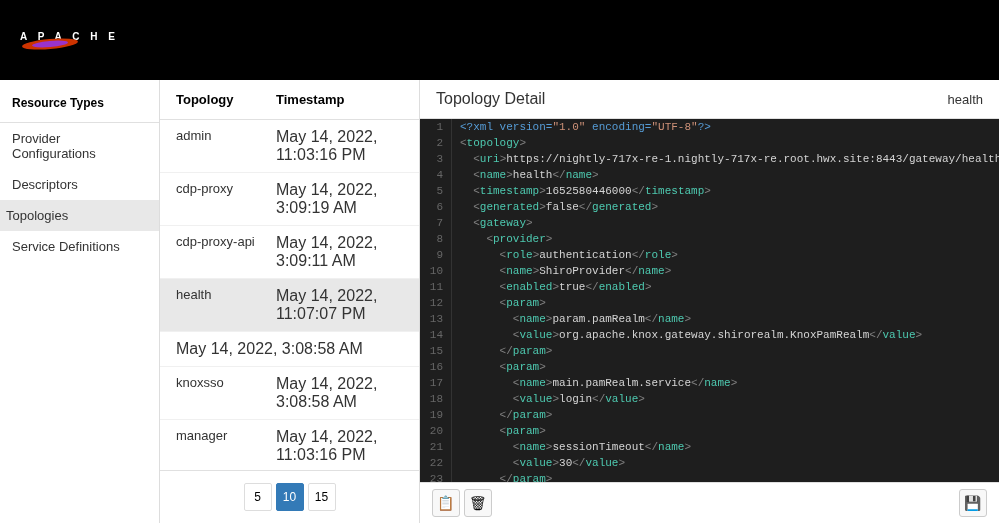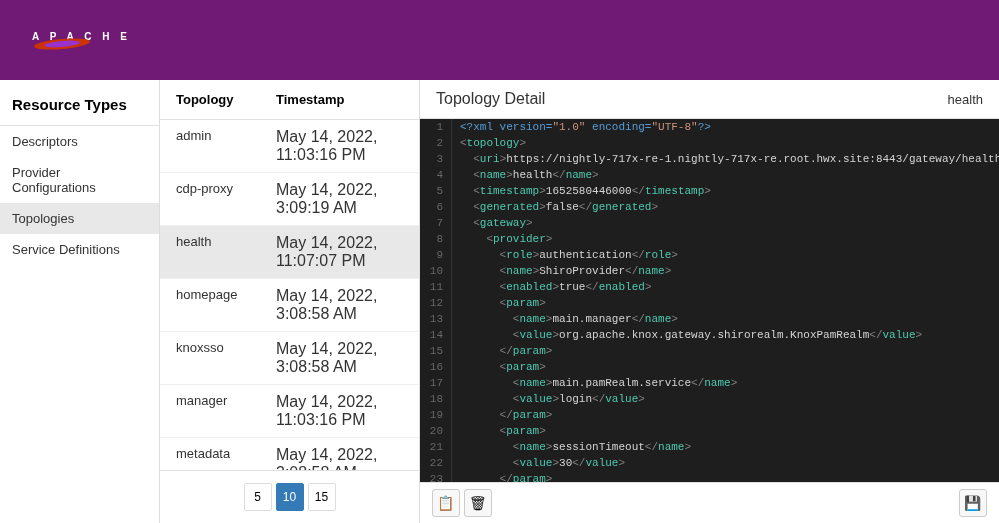--- a/index.html
+++ b/index.html
@@ -1,24 +1,24 @@
 <!DOCTYPE html>
 <html><head>
   <meta charset="utf-8">
   <style>
     * { box-sizing: border-box; margin: 0; padding: 0; }
     body { font-family: Arial, sans-serif; font-size: 13px; background: #f5f5f5; }
 
     
     .header {
-      background: #701a75;
+      background: #000000;
       height: 80px;
       display: flex;
       align-items: center;
-      padding: 0 32px;
+      padding: 0 20px;
     }
     .logo-container {
       display: flex;
       flex-direction: column;
       align-items: flex-start;
     }
     .logo-apache {
       color: #ffffff;
       font-size: 10px;
       letter-spacing: 4px;
@@ -48,33 +48,34 @@
     
     .sidebar {
       width: 160px;
       background: #ffffff;
       border-right: 1px solid #ddd;
       padding: 8px 0;
       flex-shrink: 0;
     }
     .sidebar-title {
       font-weight: bold;
-      font-size: 15px;
+      font-size: 12px;
       padding: 8px 12px 12px 12px;
       color: #000;
       border-bottom: 1px solid #e0e0e0;
     }
     .sidebar-item {
       padding: 8px 12px;
       cursor: pointer;
       color: #333;
       font-size: 13px;
     }
     .sidebar-item.active {
       background: #e8e8e8;
+      padding-left: 6px;
     }
 
     
     .table-area {
       width: 260px;
       background: #ffffff;
       border-right: 1px solid #ddd;
       flex-shrink: 0;
       display: flex;
       flex-direction: column;
@@ -222,46 +223,49 @@
       <ellipse cx="30" cy="6" rx="28" ry="5" fill="#cc3300" transform="rotate(-5 30 6)"></ellipse>
       <ellipse cx="30" cy="6" rx="18" ry="3" fill="#9933cc" transform="rotate(-5 30 6)"></ellipse>
     </svg>
   </div>
 </div>
 
 <div class="main-layout">
 
   <div class="sidebar">
     <div class="sidebar-title">Resource Types</div>
+    <div class="sidebar-item">Provider Configurations</div>
     <div class="sidebar-item">Descriptors</div>
-    <div class="sidebar-item">Provider Configurations</div>
     <div class="sidebar-item active">Topologies</div>
     <div class="sidebar-item">Service Definitions</div>
   </div>
 
   <div class="table-area">
     <div class="table-header">
       <span class="col-topology">Topology</span>
       <span class="col-timestamp">Timestamp</span>
     </div>
     <div class="table-body" id="table-body">
         <div class="table-row">
           <span class="cell-topology">admin</span>
           <span class="cell-timestamp">May 14, 2022, 11:03:16 PM</span>
         </div>
         <div class="table-row">
           <span class="cell-topology">cdp-proxy</span>
           <span class="cell-timestamp">May 14, 2022, 3:09:19 AM</span>
         </div>
+        <div class="table-row">
+          <span class="cell-topology">cdp-proxy-api</span>
+          <span class="cell-timestamp">May 14, 2022, 3:09:11 AM</span>
+        </div>
         <div class="table-row selected">
           <span class="cell-topology">health</span>
           <span class="cell-timestamp">May 14, 2022, 11:07:07 PM</span>
         </div>
         <div class="table-row">
-          <span class="cell-topology">homepage</span>
           <span class="cell-timestamp">May 14, 2022, 3:08:58 AM</span>
         </div>
         <div class="table-row">
           <span class="cell-topology">knoxsso</span>
           <span class="cell-timestamp">May 14, 2022, 3:08:58 AM</span>
         </div>
         <div class="table-row">
           <span class="cell-topology">manager</span>
           <span class="cell-timestamp">May 14, 2022, 11:03:16 PM</span>
         </div>
@@ -326,21 +330,21 @@
         <div class="code-line">
           <span class="line-num">11</span>
           <span class="line-content">      <span class="tag-bracket">&lt;</span><span class="tag-name">enabled</span><span class="tag-bracket">&gt;</span><span class="xml-text">true</span><span class="tag-bracket">&lt;/</span><span class="tag-name">enabled</span><span class="tag-bracket">&gt;</span></span>
         </div>
         <div class="code-line">
           <span class="line-num">12</span>
           <span class="line-content">      <span class="tag-bracket">&lt;</span><span class="tag-name">param</span><span class="tag-bracket">&gt;</span></span>
         </div>
         <div class="code-line">
           <span class="line-num">13</span>
-          <span class="line-content">        <span class="tag-bracket">&lt;</span><span class="tag-name">name</span><span class="tag-bracket">&gt;</span><span class="xml-text">main.manager</span><span class="tag-bracket">&lt;/</span><span class="tag-name">name</span><span class="tag-bracket">&gt;</span></span>
+          <span class="line-content">        <span class="tag-bracket">&lt;</span><span class="tag-name">name</span><span class="tag-bracket">&gt;</span><span class="xml-text">param.pamRealm</span><span class="tag-bracket">&lt;/</span><span class="tag-name">name</span><span class="tag-bracket">&gt;</span></span>
         </div>
         <div class="code-line">
           <span class="line-num">14</span>
           <span class="line-content">        <span class="tag-bracket">&lt;</span><span class="tag-name">value</span><span class="tag-bracket">&gt;</span><span class="xml-text">org.apache.knox.gateway.shirorealm.KnoxPamRealm</span><span class="tag-bracket">&lt;/</span><span class="tag-name">value</span><span class="tag-bracket">&gt;</span></span>
         </div>
         <div class="code-line">
           <span class="line-num">15</span>
           <span class="line-content">      <span class="tag-bracket">&lt;/</span><span class="tag-name">param</span><span class="tag-bracket">&gt;</span></span>
         </div>
         <div class="code-line">

